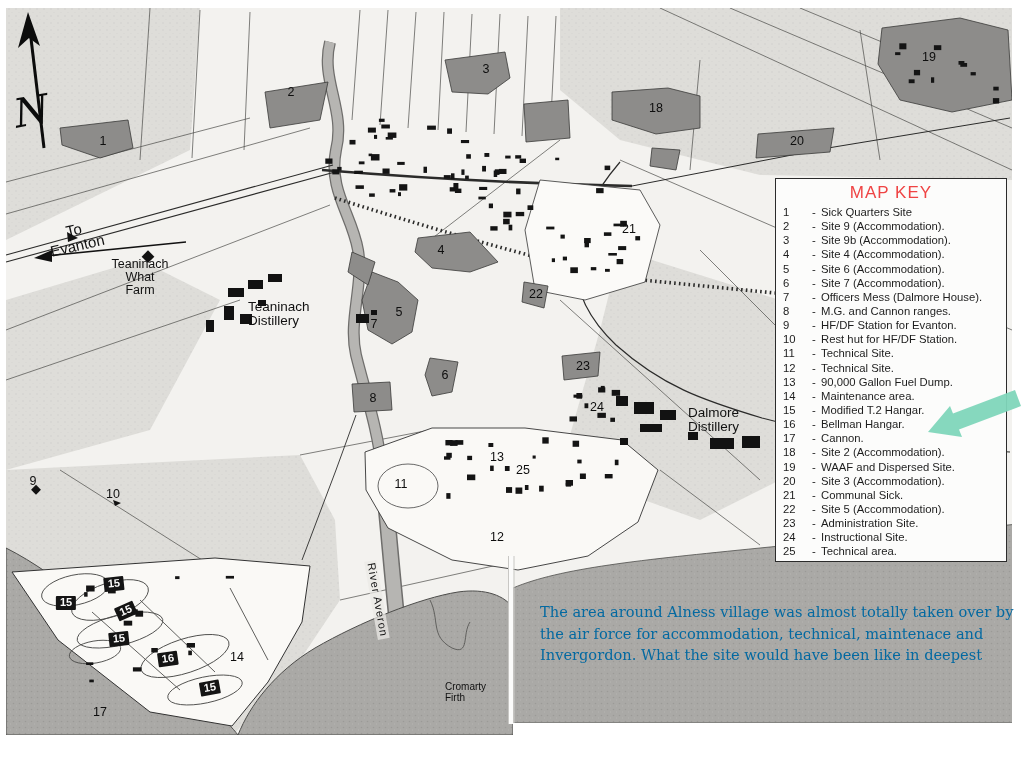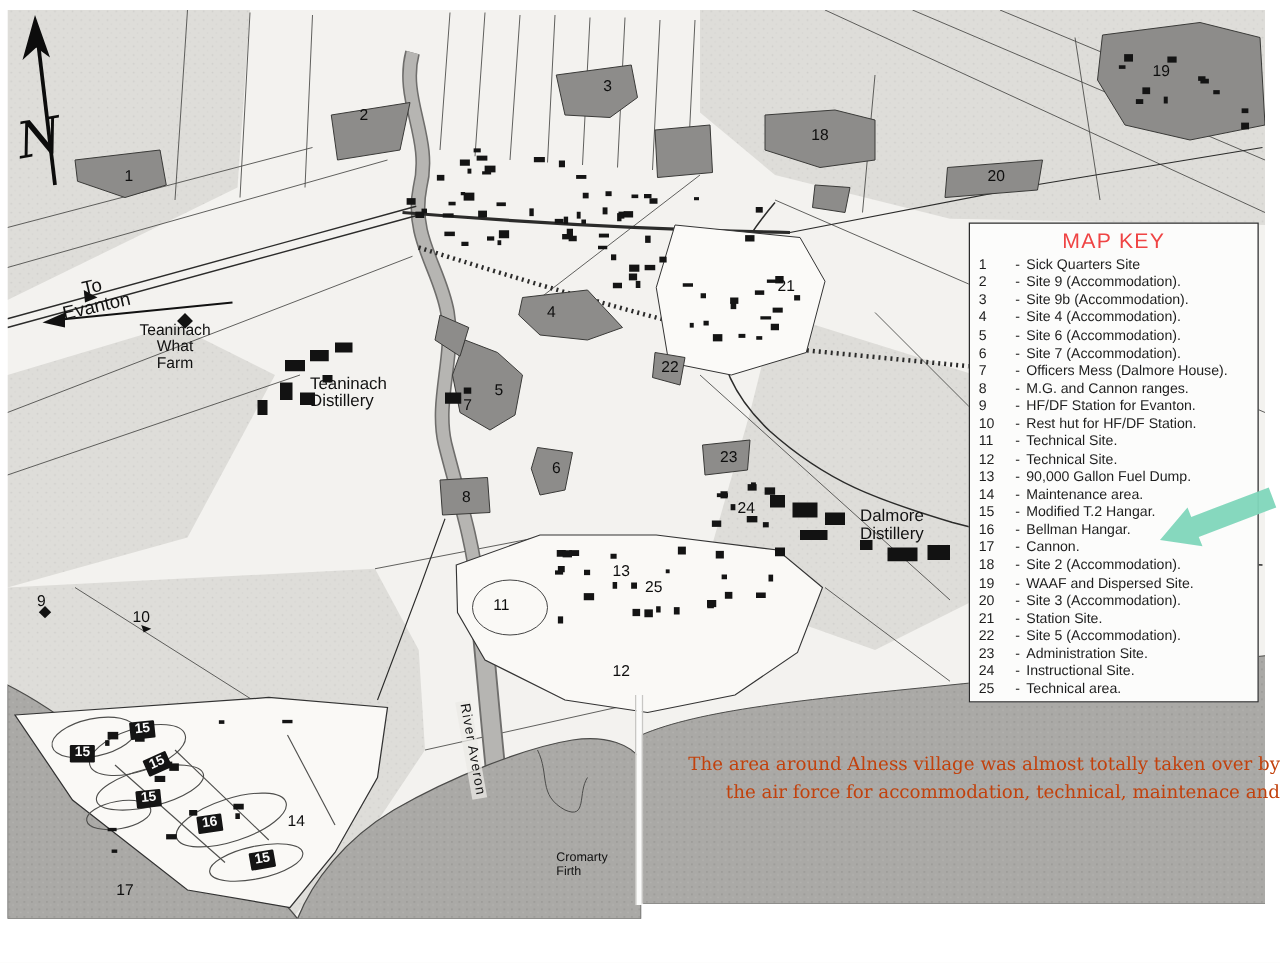--- a/index.html
+++ b/index.html
@@ -25,23 +25,23 @@
   
   #map-key{left:775px;top:178px;width:232px;height:384px;background:#fcfcfb;
            border:1.6px solid #2b2b2b;box-sizing:border-box;z-index:5;}
   #map-key .k-title{text-align:center;font-size:17px;letter-spacing:1px;color:#ef4444;
                     padding-top:4px;padding-bottom:2px;}
   .key-row{display:grid;grid-template-columns:24px 14px 1fr;height:14.15px;
            font-size:11.3px;color:#1d1d1d;padding-left:7px;align-items:center;}
   .key-row .k-num{text-align:left;}
   .key-row .k-sep{text-align:center;}
   
-  #caption{left:540px;top:601px;width:484px;text-align:right;z-index:6;
+  #caption{left:540px;top:601px;width:484px;text-align:left;z-index:6;
            font-family:"DejaVu Serif",serif;font-size:14.6px;line-height:21.5px;
-           color:#c2410c;font-weight:500;}
+           color:#0369a1;font-weight:500;}
   
   #compass-n{left:14px;top:88px;font-family:"DejaVu Serif",serif;font-style:italic;
              font-size:40px;color:#0c0c0c;transform:rotate(-10deg);z-index:4;}
   #green-arrow{z-index:7;}
 </style>
 </head>
 <body>
 
 <div id="stage">
 
@@ -521,21 +521,21 @@
 
     <div class="key-row">
       <span class="k-num">20</span>
       <span class="k-sep">-</span>
       <span class="k-desc">Site 3 (Accommodation).</span>
     </div>
 
     <div class="key-row">
       <span class="k-num">21</span>
       <span class="k-sep">-</span>
-      <span class="k-desc">Station Site.</span>
+      <span class="k-desc">Communal Sick.</span>
     </div>
 
     <div class="key-row">
       <span class="k-num">22</span>
       <span class="k-sep">-</span>
       <span class="k-desc">Site 5 (Accommodation).</span>
     </div>
 
     <div class="key-row">
       <span class="k-num">23</span>
@@ -557,15 +557,16 @@
   </div>
   </div>
 
   <svg id="green-arrow" class="abs" style="left:920px;top:382px;" width="104" height="64" viewBox="920 382 104 64">
     <polygon points="928,432 950,406 953,413.5 1015,390 1021,406 959,429.5 962,437" fill="#7fd6ba" opacity="0.95"></polygon>
   </svg>
 
   <div id="caption" class="abs">
       <div>The area around Alness village was almost totally taken over by</div>
       <div>the air force for accommodation, technical, maintenace and</div>
+      <div>Invergordon. What the site would have been like in deepest</div>
     </div>
 
 </div>
 
 </body></html>

